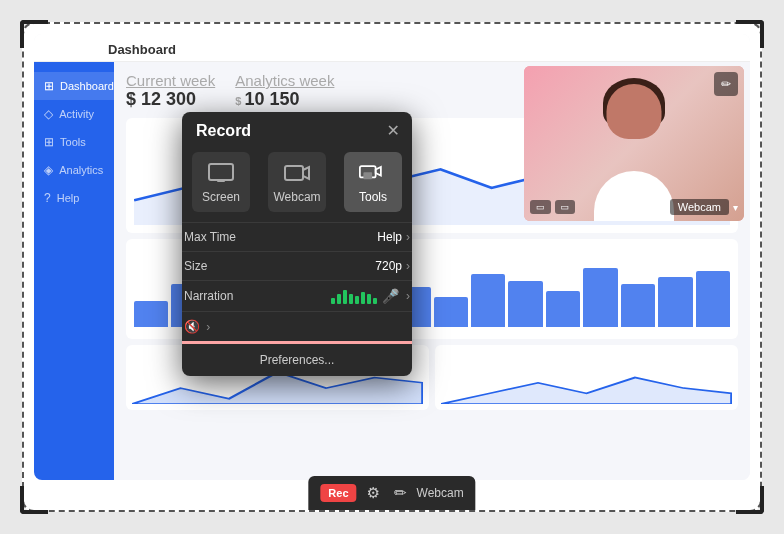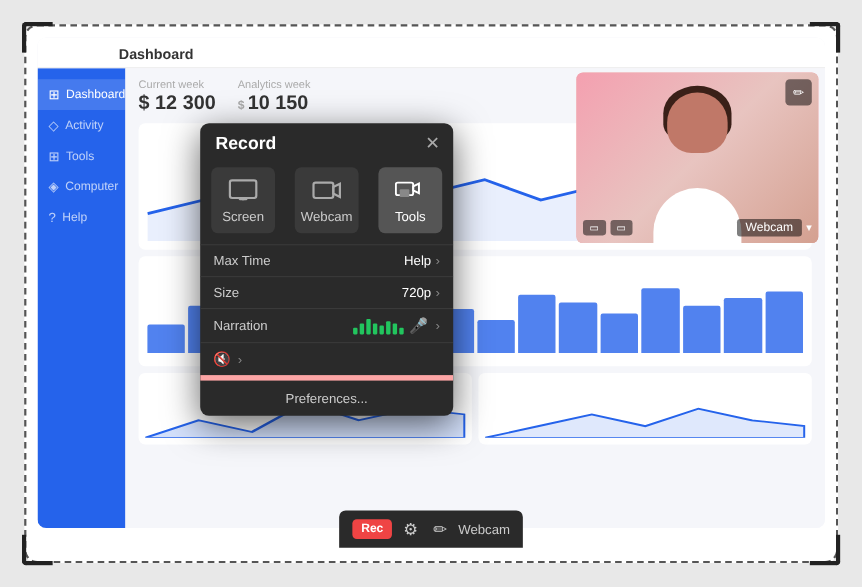--- a/index.html
+++ b/index.html
@@ -104,21 +104,21 @@
       overflow: hidden;
     }
 
     
     .stats-row {
       display: flex;
       gap: 20px;
       margin-bottom: 8px;
     }
     .stat-block { }
-    .stat-label { font-size: 10px; color: #aaa; }
+    .stat-label { font-size: 15px; color: #aaa; text-decoration: underline; }
     .stat-value { font-size: 18px; font-weight: 700; color: #333; }
     .stat-value span { font-size: 11px; color: #aaa; }
 
     
     .webcam-preview {
       position: absolute;
       top: 4px;
       right: 6px;
       width: 220px;
       height: 155px;
@@ -317,21 +317,21 @@
     }
     .mode-btn svg {
       width: 28px;
       height: 22px;
     }
 
     
     .option-row {
       display: flex;
       align-items: center;
-      padding: 7px 12px;
+      padding: 7px 2px;
       border-top: 1px solid #3a3a3a;
       color: #ccc;
       font-size: 12px;
     }
     .option-label { flex: 1; }
     .option-value {
       color: #fff;
       font-size: 12px;
       margin-right: 4px;
     }
@@ -365,30 +365,30 @@
       font-size: 13px;
     }
     .audio-muted { color: #ef4444; }
 
     
     .preferences-row {
       display: flex;
       align-items: center;
       justify-content: center;
       padding: 9px 8px;
-      border-top: 5px solid #fca5a5;
+      border-top: 3px solid #fca5a5;
       color: #ccc;
       font-size: 12px;
       cursor: pointer;
     }
 
     
     .bottom-toolbar {
       position: absolute;
-      bottom: 12px;
+      bottom: 0;
       left: 50%;
       transform: translateX(-50%);
       display: flex;
       align-items: center;
       gap: 6px;
       background: #2a2a2a;
       border-radius: 6px 6px 0 0;
       padding: 6px 12px;
       z-index: 50;
     }
@@ -443,21 +443,21 @@
         <div class="sidebar-item">
           <span class="sidebar-icon">◇</span>
           <span>Activity</span>
         </div>
         <div class="sidebar-item">
           <span class="sidebar-icon">⊞</span>
           <span>Tools</span>
         </div>
         <div class="sidebar-item">
           <span class="sidebar-icon">◈</span>
-          <span>Computer</span>
+          <span>Analytics</span>
         </div>
         <div class="sidebar-item">
           <span class="sidebar-icon">?</span>
           <span>Help</span>
         </div>
       </div>
 
       <div class="main-content">
 
         <div class="stats-row">

